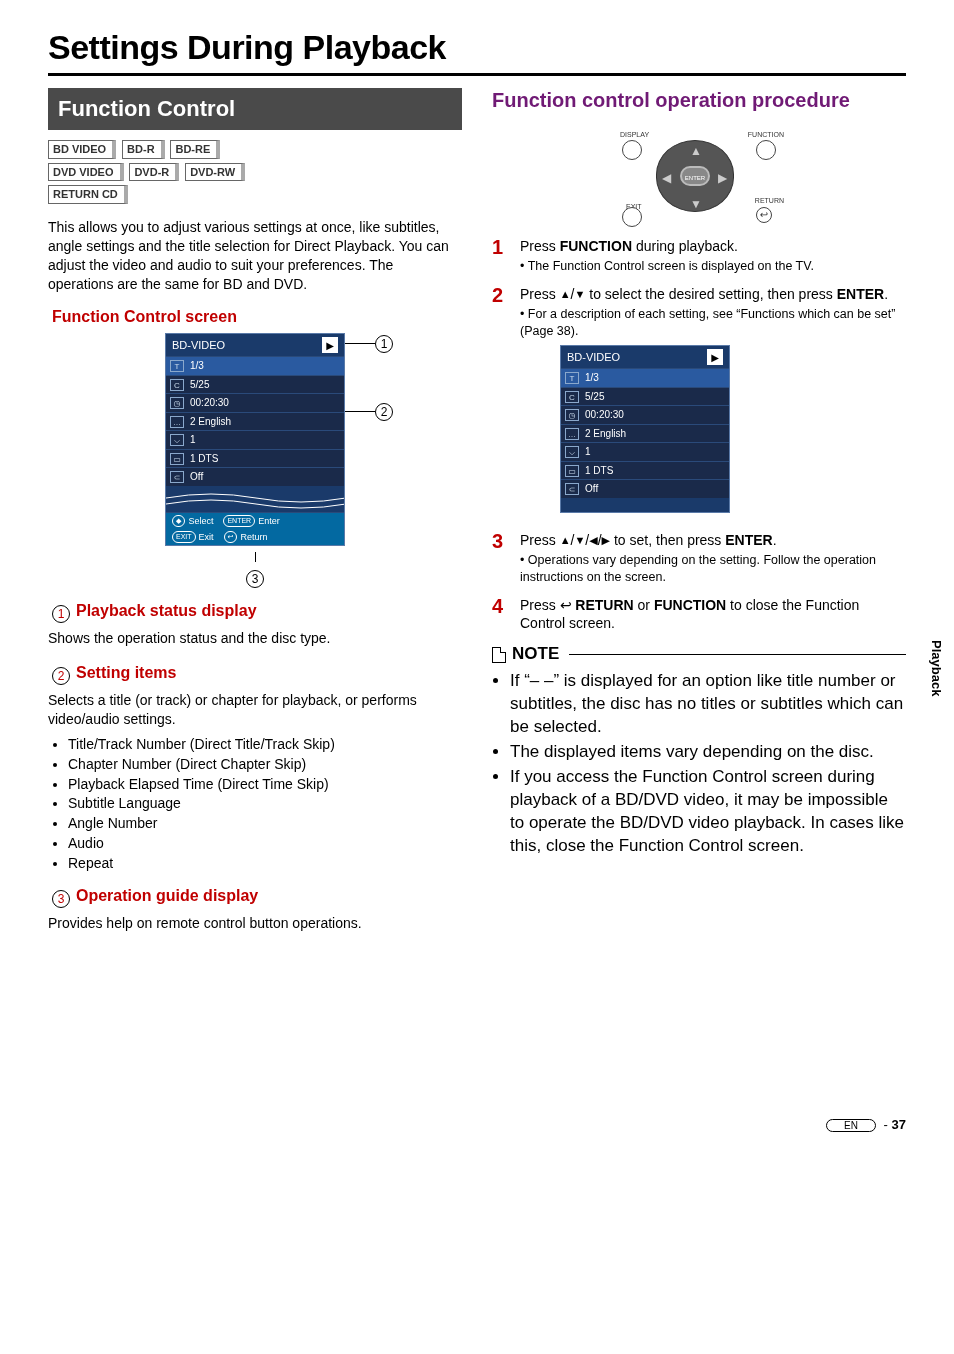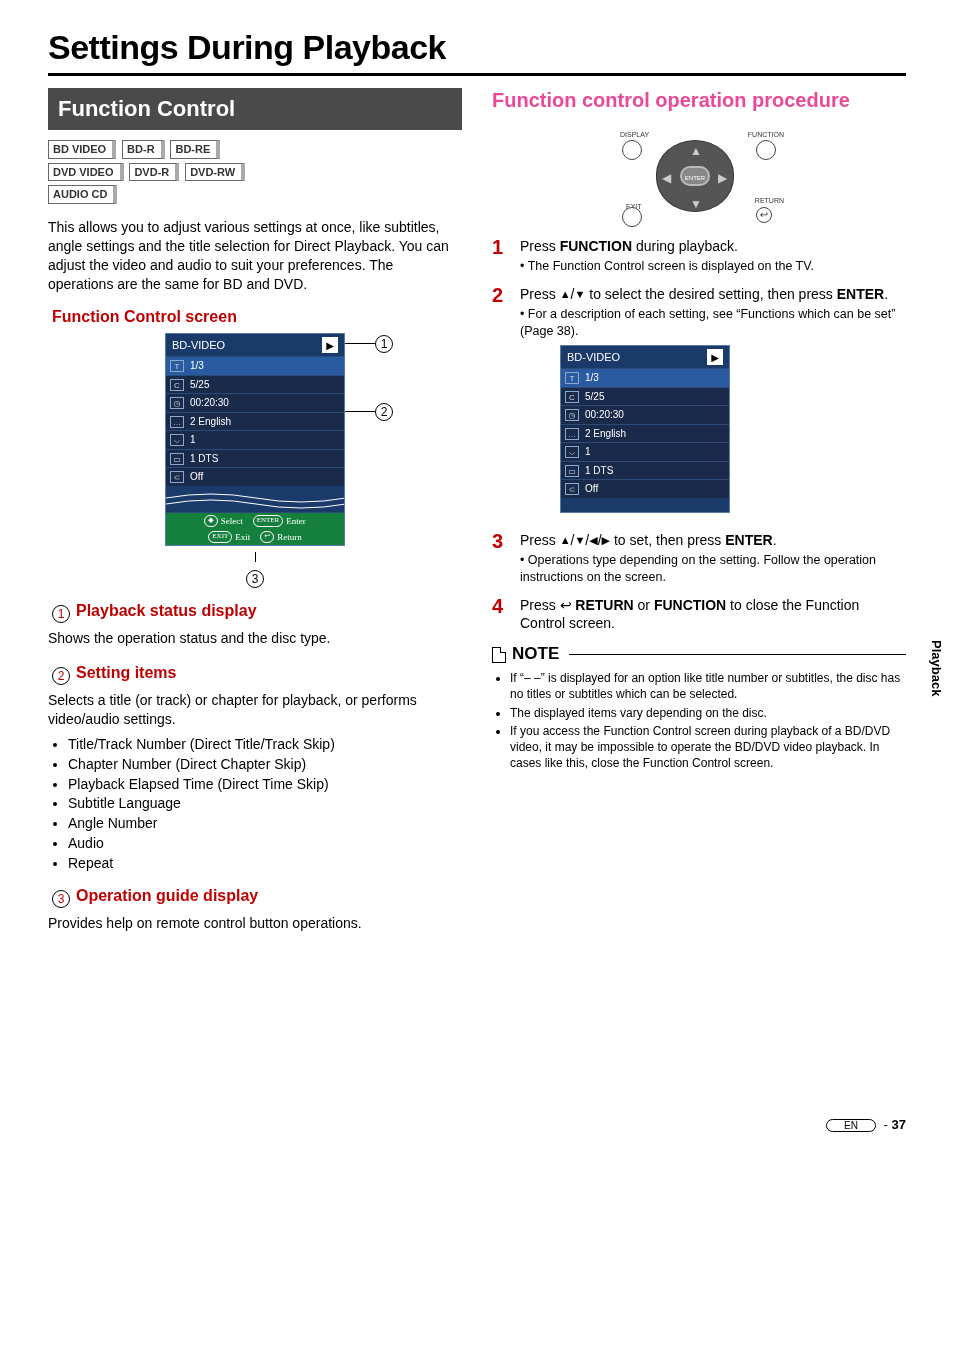--- a/index.html
+++ b/index.html
@@ -55,21 +55,21 @@
     margin: 2px 2px 2px 0;
     color: #333;
   }
   .red-sub {
     color: #c00000;
     font-weight: bold;
     font-size: 16px;
     margin: 12px 0 6px 4px;
   }
   .red-block {
-    color: #ec4899;
+    color: #701a75;
     font-weight: bold;
     font-size: 20px;
     line-height:1.2;
     margin: 0 0 16px 0;
   }
   .fc-screen {
     width: 180px;
     margin: 6px auto 8px auto;
     position: relative;
   }
@@ -98,29 +98,28 @@
   }
   .fc-row.hl { background:#2a5aa0; }
   .fc-icon {
     width: 14px; height: 12px;
     border: 1px solid #8aa8cc;
     margin-right: 6px;
     font-size:8px; text-align:center; line-height:11px;
     color:#cde;
   }
   .fc-guide {
-    background:#15803d;
+    background:#0369a1;
     color:#fff;
     font-size:9px;
     padding:2px 6px;
     display:flex;
     gap:10px;
-    justify-content:center;
+    justify-content:flex-start;
     border-top:1px solid #2a4a7a;
-    font-family:Liberation Serif, serif;
   }
   .fc-guide span { display:inline-flex; align-items:center; gap:3px;}
   .fc-guide .g-icon{
      border:1px solid #fff;border-radius:6px;font-size:7px;padding:0 3px;
   }
   .callout {
     position: absolute;
     right: -48px;
     width: 18px;
     height: 18px;
@@ -175,21 +174,21 @@
   }
   .note-head .docicon{
     width:14px;height:16px;border:1.2px solid #000;position:relative;
   }
   .note-head .docicon:before{
     content:"";position:absolute;right:-1px;top:-1px;width:5px;height:5px;border-left:1.2px solid #000;border-bottom:1.2px solid #000;background:#fff;
   }
   .note-line{
     flex:1;border-top:1.2px solid #000;margin-left:4px;
   }
-  ul.notes{font-size:12px;padding-left:18px;margin:4px 0;}
+  ul.notes{font-size:17px;padding-left:18px;margin:4px 0;}
   ul.notes li{margin:2px 0;}
   .footer{
     position:absolute; bottom:24px; right:48px; font-size:13px;
   }
   .footer .en{ display:inline-block;border:1.2px solid #000;border-radius:10px;font-size:10px;padding:0 17px;margin-right:4px;}
   .side-tab{
     position:absolute; right:10px; top:640px; writing-mode: vertical-rl;
     font-size:13px; font-weight:bold;
   }
   .return-icon{font-size:14px;display:inline-block;transform:scaleX(-1);}
@@ -206,21 +205,21 @@
     <div class="col">
       <div class="block-header">Function Control</div>
 
       <div class="media-tags">
         <span class="media-tag">BD VIDEO</span>
         <span class="media-tag">BD-R</span>
         <span class="media-tag">BD-RE</span><br>
         <span class="media-tag">DVD VIDEO</span>
         <span class="media-tag">DVD-R</span>
         <span class="media-tag">DVD-RW</span><br>
-        <span class="media-tag">AUDIO CD</span>
+        <span class="media-tag">RETURN CD</span>
       </div>
 
       <p style="margin:0 0 8px 0;">This allows you to adjust various settings at once, like subtitles, angle settings and the title selection for Direct Playback. You can adjust the video and audio to suit your preferences. The operations are the same for BD and DVD.</p>
 
       <div class="red-sub">Function Control screen</div>
 
       <div class="fc-screen">
         <div class="fc-panel">
           <div class="fc-title">
             <span>BD-VIDEO</span>
@@ -377,21 +376,21 @@
                   </div>
                 <div style="height:14px;"></div>
               </div>
             </div>
           </div>
         </li>
         <li>
           <span class="stepnum">3</span>
           <div class="stepbody">
             <span>Press <span class="tri">▲</span>/<span class="tri">▼</span>/<span class="tri">◀</span>/<span class="tri">▶</span> to set, then press <b>ENTER</b>.</span>
-            <div class="sub">• <span>Operations type depending on the setting. Follow the operation instructions on the screen.</span></div>
+            <div class="sub">• <span>Operations vary depending on the setting. Follow the operation instructions on the screen.</span></div>
           </div>
         </li>
         <li>
           <span class="stepnum">4</span>
           <div class="stepbody">
             <span>Press <span class="return-icon">↪</span> <b>RETURN</b> or <b>FUNCTION</b> to close the Function Control screen.</span>
           </div>
         </li>
       </ol>
 

